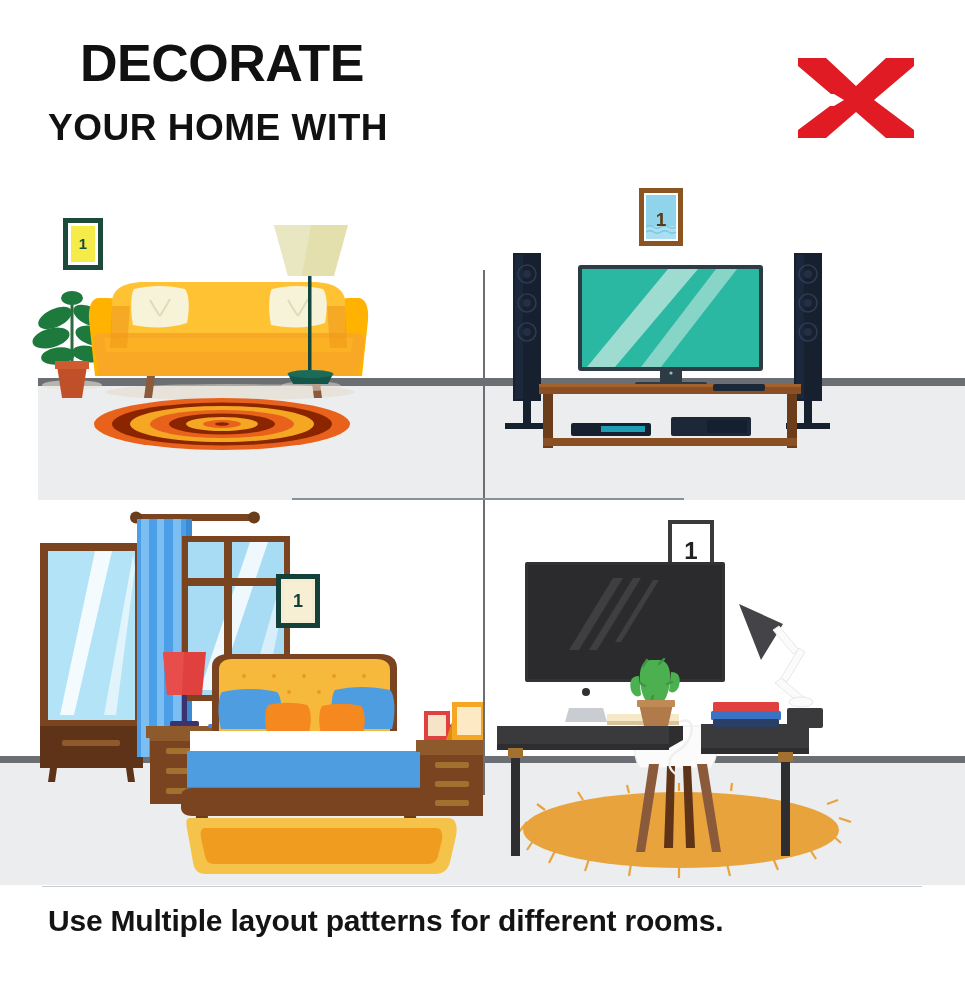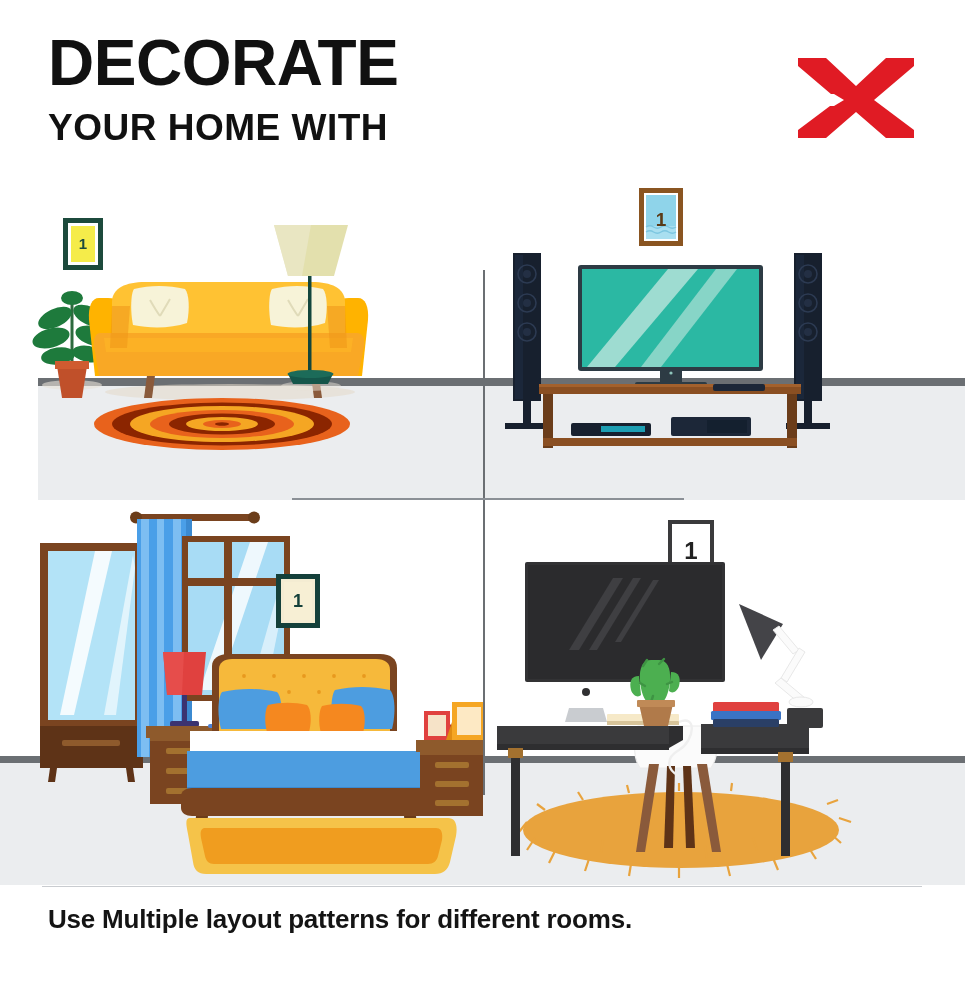--- a/index.html
+++ b/index.html
@@ -3,22 +3,22 @@
 <meta charset="utf-8">
 <style>
   html,body{margin:0;padding:0;background:#fff;}
   body{width:965px;height:1000px;position:relative;overflow:hidden;
        font-family:"Liberation Sans","DejaVu Sans",sans-serif;background:#ffffff;}
   .page{position:absolute;inset:0;width:965px;height:1000px;background:#ffffff;}
 
   
   .header{position:absolute;left:0;top:0;width:965px;height:170px;}
   .title-block{position:absolute;left:48px;top:38px;}
-  .title-1{font-size:64px;font-weight:bold;letter-spacing:-0.5px;color:#111111;
-           line-height:50px;font-family:"Liberation Sans",sans-serif;}
+  .title-1{font-size:52px;font-weight:bold;letter-spacing:-0.5px;color:#111111;
+           line-height:50px;font-family:"Liberation Sans",sans-serif;margin-left:32px;}
   .title-2{font-size:37px;font-weight:bold;letter-spacing:0.5px;color:#111111;
            line-height:44px;margin-top:18px;font-family:"Liberation Sans",sans-serif;}
 
   .logo{position:absolute;left:618px;top:48px;width:300px;height:92px;}
   .logo-art{position:absolute;left:0;top:0;font-size:86px;font-weight:bold;color:#0d0d0d;
             letter-spacing:-3px;line-height:86px;font-family:"DejaVu Sans",sans-serif;}
   .logo-x{position:absolute;left:178px;top:8px;width:120px;height:84px;}
 
   
   .scenes{position:absolute;left:0;top:170px;width:965px;height:715px;}
@@ -26,21 +26,21 @@
   .s-living{left:0;top:0;width:483px;height:330px;}
   .s-tv{left:483px;top:0;width:482px;height:330px;}
   .s-bed{left:0;top:330px;width:483px;height:385px;}
   .s-office{left:483px;top:330px;width:482px;height:385px;}
 
   .divider-v{position:absolute;left:483px;top:100px;width:1.6px;height:525px;background:#6b6f73;}
   .divider-h{position:absolute;left:292px;top:328px;width:392px;height:1.6px;background:#8b9096;}
   .bottom-rule{position:absolute;left:42px;top:886px;width:880px;height:1.4px;background:#c9ccd0;}
 
   
-  .caption{position:absolute;left:48px;top:904px;font-size:26px;font-weight:bold;
+  .caption{position:absolute;left:48px;top:904px;font-size:30px;font-weight:bold;
            color:#141414;letter-spacing:-0.2px;font-family:"Liberation Sans",sans-serif;}
 
   svg{display:block;}
 </style>
 </head>
 <body>
 
 <div class="page">
 
   <div class="header">

